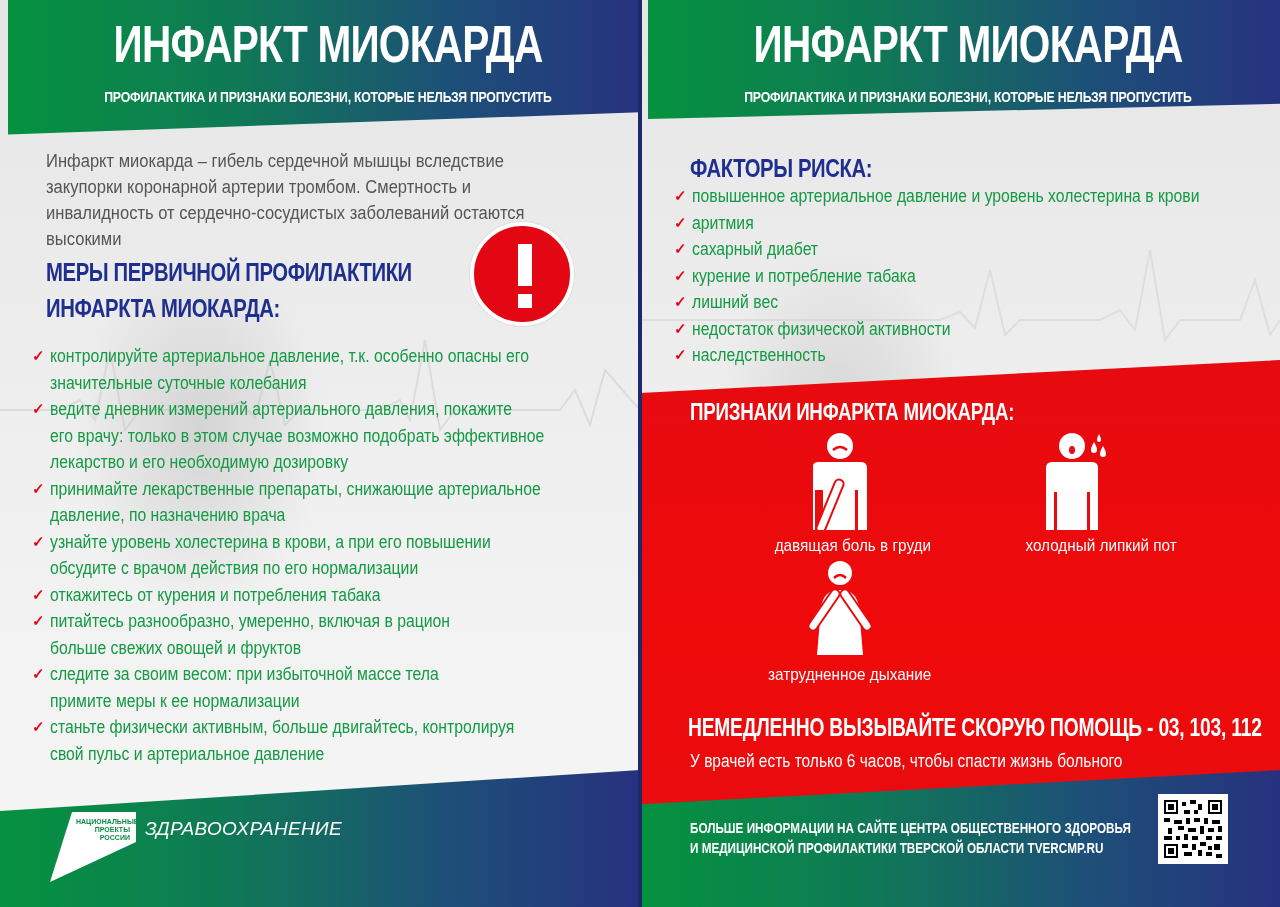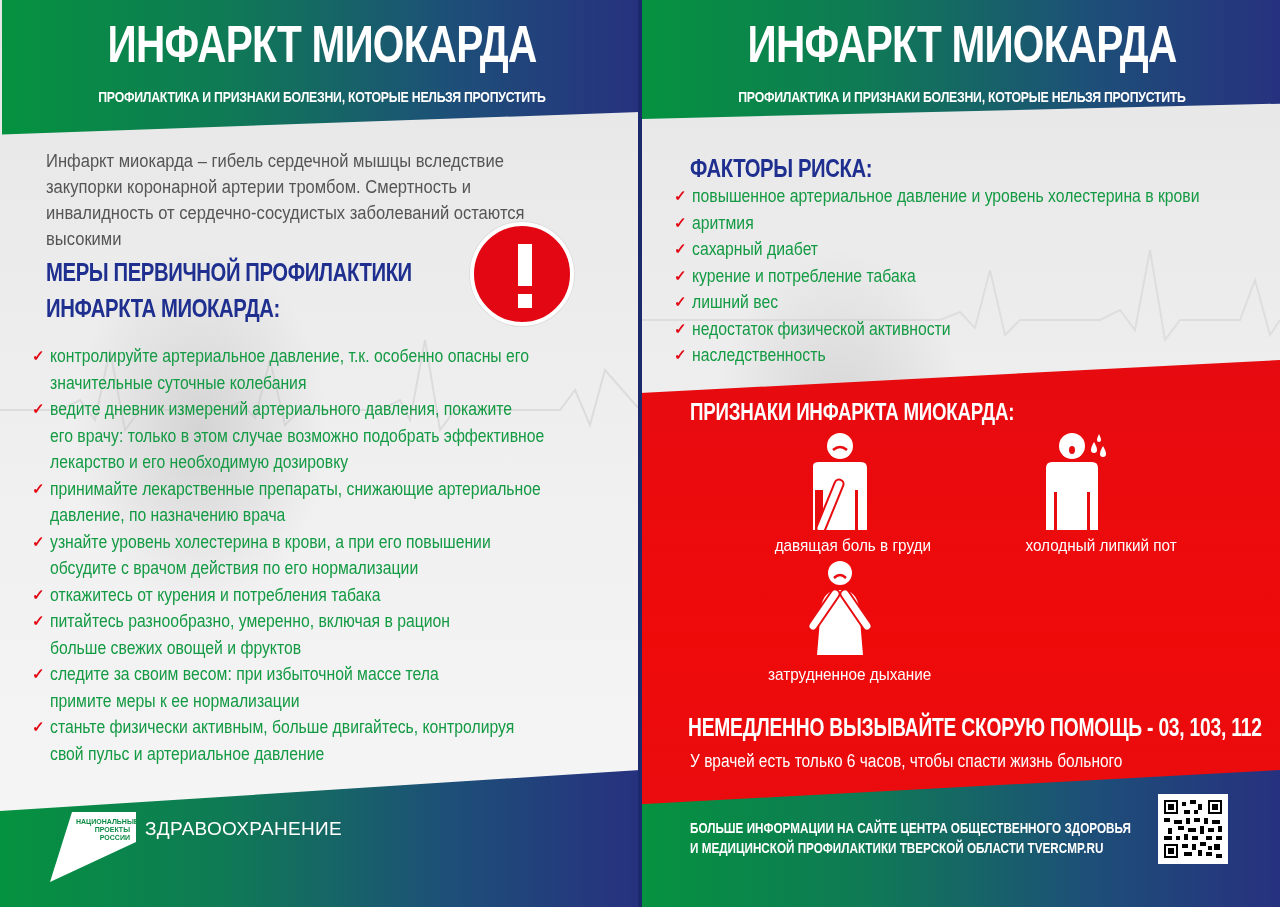--- a/index.html
+++ b/index.html
@@ -10,21 +10,21 @@
   .panel.right { left: 640px; }
   .bg-light {
     position: absolute; inset: 0;
     background:
       radial-gradient(ellipse 180px 260px at 200px 430px, rgba(190,190,190,0.55), rgba(230,230,230,0) 70%),
       linear-gradient(180deg, #e6e6e6 0%, #f1f1f1 60%, #f6f6f6 100%);
   }
   .ecg { position: absolute; left: 0; width: 640px; height: 120px; opacity: 0.35; }
   .grad-band { background: linear-gradient(90deg, #05923f 0%, #0f7a55 35%, #1d4f78 70%, #27317f 100%); }
   .header {
-    position: absolute; left: 2px; top: 0; width: 640px; height: 140px;
+    position: absolute; left: 8px; top: 0; width: 640px; height: 140px;
     clip-path: polygon(0 0, 100% 0, 100% 78%, 0 100%);
     text-decoration: underline;
   }
   .left .header { clip-path: polygon(0 0, 100% 0, 100% 80%, 0 96%); }
   .right .header { clip-path: polygon(0 0, 100% 0, 100% 74%, 0 85%); }
   .title {
     position: absolute; left: 0; width: 640px; top: 14px; text-align: center;
     color: #fff; font-weight: bold; font-size: 52px; letter-spacing: -1px;
     transform: scaleX(0.78); transform-origin: center;
     font-family: "Liberation Sans", sans-serif;
@@ -64,21 +64,21 @@
   .footer-left {
     position: absolute; left: 0; top: 770px; width: 640px; height: 137px;
     clip-path: polygon(0 30%, 100% 0, 100% 100%, 0 100%);
   }
   .np-logo { position: absolute; left: 50px; top: 812px; width: 86px; height: 70px; }
   .np-text {
     position: absolute; left: 76px; top: 818px; width: 54px; text-align: right;
     color: #0b8a45; font-size: 7px; font-weight: bold; line-height: 8px;
   }
   .zdrav {
-    position: absolute; left: 145px; top: 818px; color: #fff; font-size: 19px; letter-spacing: 0.3px;
+    position: absolute; left: 145px; top: 818px; color: #fff; font-size: 19px; letter-spacing: 0.3px; font-style: italic;
   }
   .red-block {
     position: absolute; left: 0; top: 360px; width: 640px; height: 470px; background: #e80c0f;
     background: linear-gradient(180deg, #e60b10 0%, #ef0a0a 60%, #e80c0f 100%);
     clip-path: polygon(0 7%, 100% 0, 100% 91%, 0 100%);
   }
   .footer-right {
     position: absolute; left: 0; top: 770px; width: 640px; height: 137px;
     clip-path: polygon(0 25%, 100% 0, 100% 100%, 0 100%);
   }

